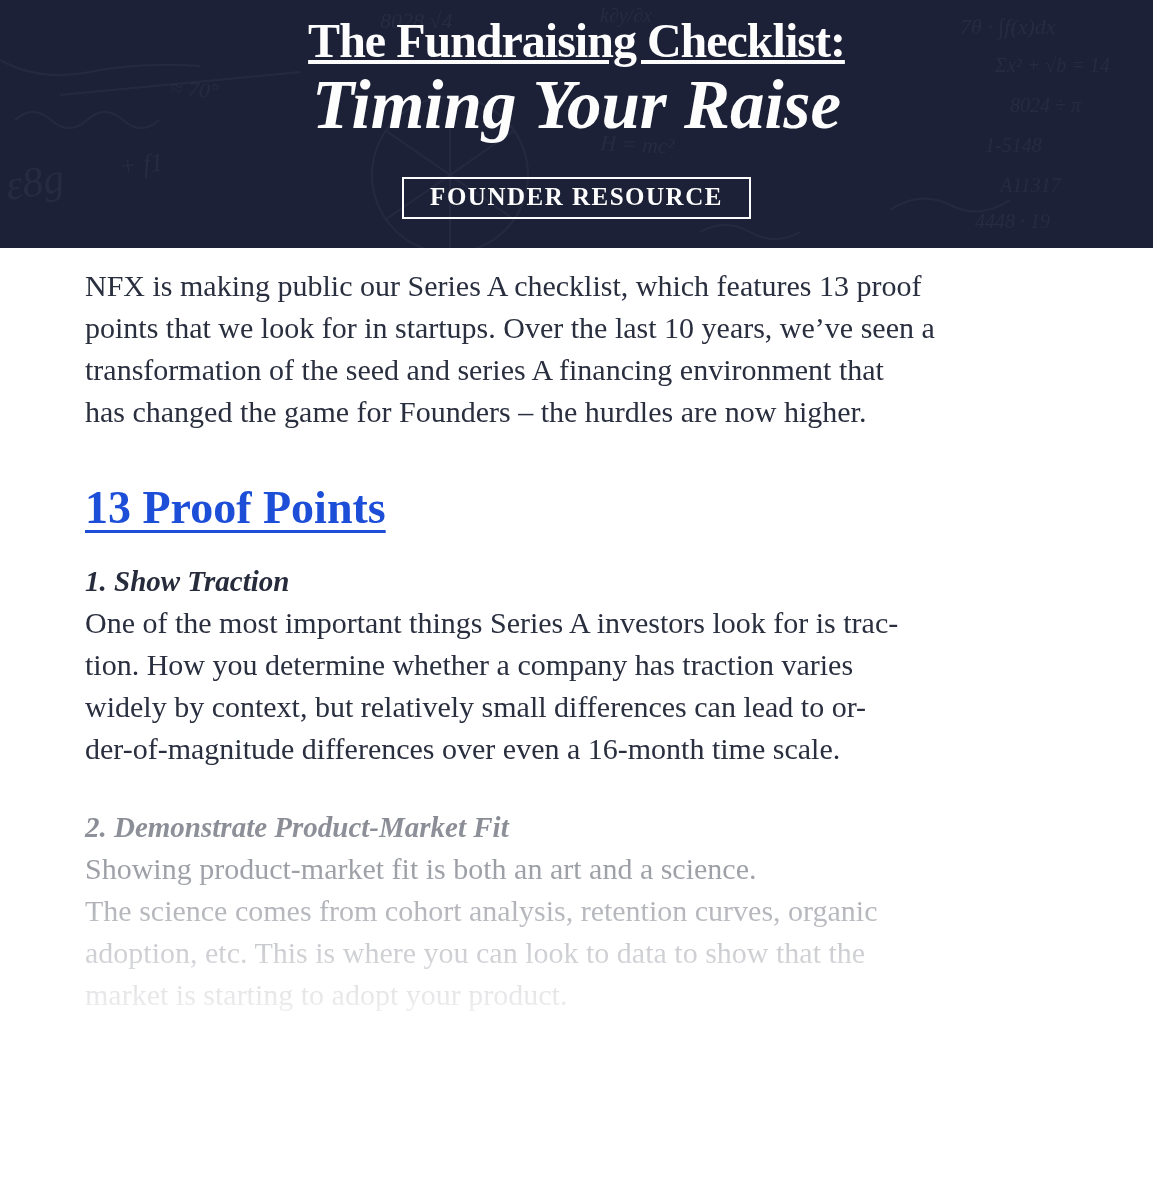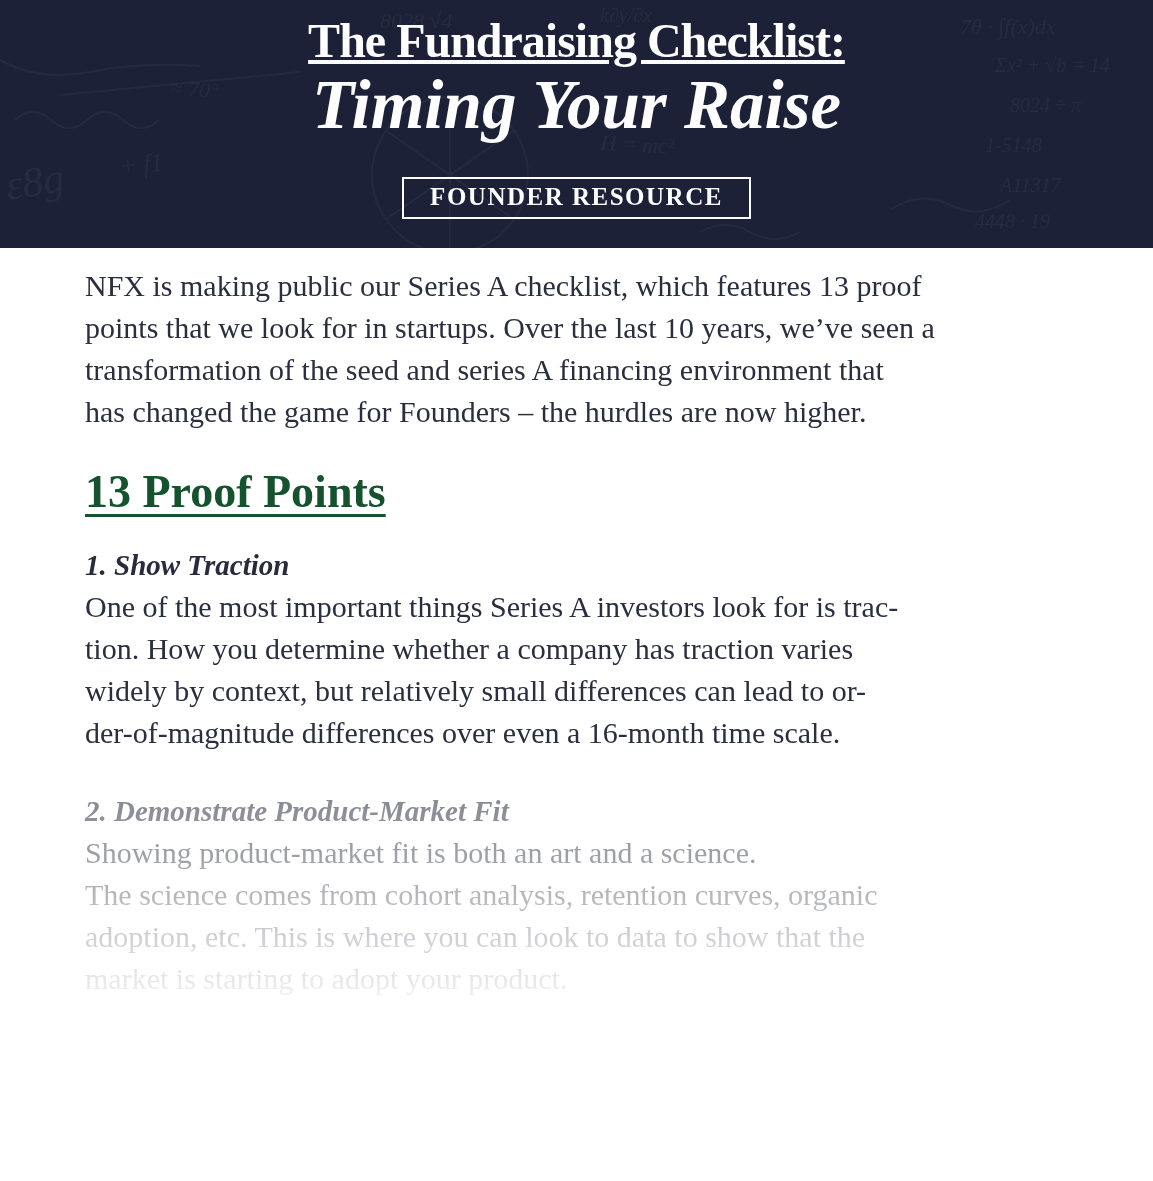--- a/index.html
+++ b/index.html
@@ -60,22 +60,22 @@
   .content {
     padding: 17px 83px 0 85px;
     color: #2a2f3f;
     font-size: 30px;
     line-height: 42px;
   }
   .prewrap { white-space: pre-line; }
   .intro-par { margin-bottom: 33px; }
 
   .section-heading {
-    margin-top: 1px;
-    color: #14532d;
+    margin-top: 17px;
+    color: #1d4ed8;
     font-size: 46px;
     line-height: 1.1;
     font-weight: 700;
     text-decoration: underline;
     text-decoration-thickness: 3px;
     text-underline-offset: 7px;
     display: inline-block;
   }
 
   .point { margin-top: 26px; }

